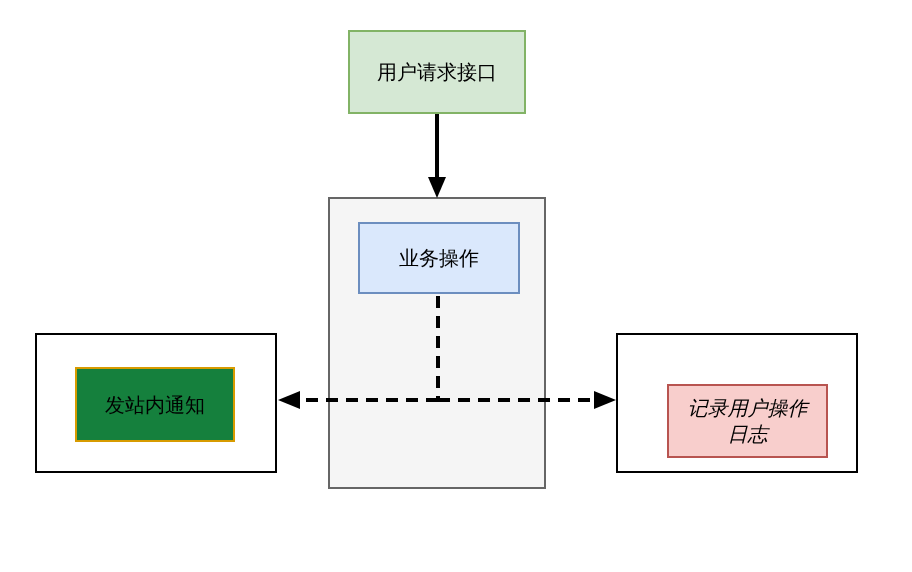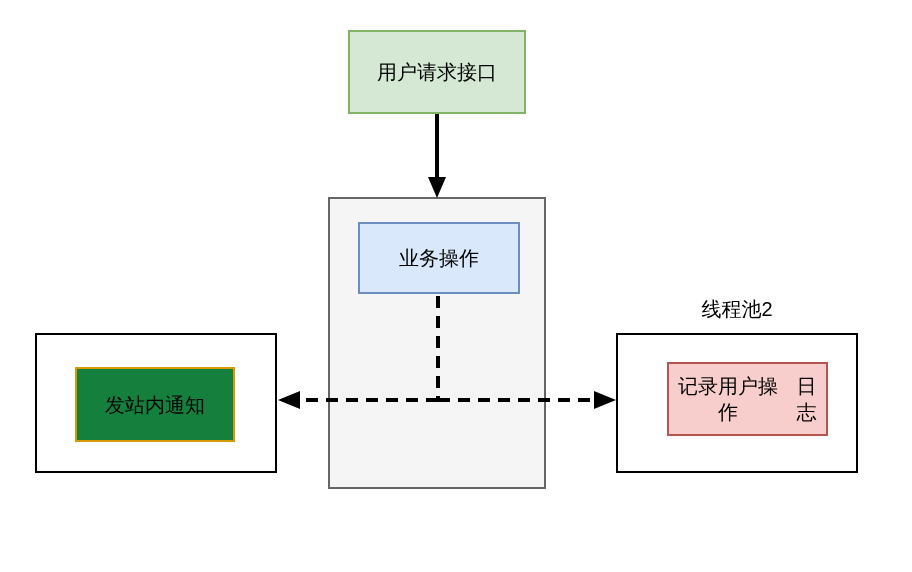--- a/index.html
+++ b/index.html
@@ -23,21 +23,21 @@
     line-height: 26px;
     border: 2px solid #000;
   }
   .node-user-request   { left: 348px; top: 30px;  width: 178px; height: 84px;  background: #d5e8d4; border-color: #82b366; }
   .container-box       { left: 328px; top: 197px; width: 218px; height: 292px; background: #f5f5f5; border-color: #666666; position: absolute; border-style: solid; border-width: 2px; }
   .node-business-op    { left: 358px; top: 222px; width: 162px; height: 72px;  background: #dae8fc; border-color: #6c8ebf; }
   .pool-box            { position: absolute; background: #ffffff; border: 2px solid #000000; }
   .pool-box-1          { left: 35px;  top: 333px; width: 242px; height: 140px; }
   .pool-box-2          { left: 616px; top: 333px; width: 242px; height: 140px; }
   .node-notify         { left: 75px;  top: 367px; width: 160px; height: 75px;  background: #15803d; border-color: #d79b00; }
-  .node-log            { left: 667px; top: 362px; width: 161px; height: 74px;  background: #f8cecc; border-color: #b85450; flex-direction: row; }
+  .node-log            { left: 667px; top: 384px; width: 161px; height: 74px;  background: #f8cecc; border-color: #b85450; flex-direction: column; font-style: italic; }
   .free-label {
     position: absolute;
     text-align: center;
     font-size: 20px;
     line-height: 24px;
   }
   .label-tp1       { left: 35px;  top: 297px; width: 242px; }
   .label-tp2       { left: 616px; top: 297px; width: 242px; }
   .label-container { left: 328px; top: 501px; width: 218px; }
   .connector-layer {
@@ -83,21 +83,20 @@
 
   <div class="node node-business-op">
     <span>业务操作</span>
   </div>
 
   <div class="pool-box pool-box-1"></div>
   <div class="node node-notify">
     <span>发站内通知</span>
   </div>
 
-  <div class="free-label label-tp2">线程池2</div>
   <div class="pool-box pool-box-2"></div>
   <div class="node node-log">
     <span>记录用户操作</span>
     <span>日志</span>
   </div>
 
 
 </div>
 
 </body></html>

